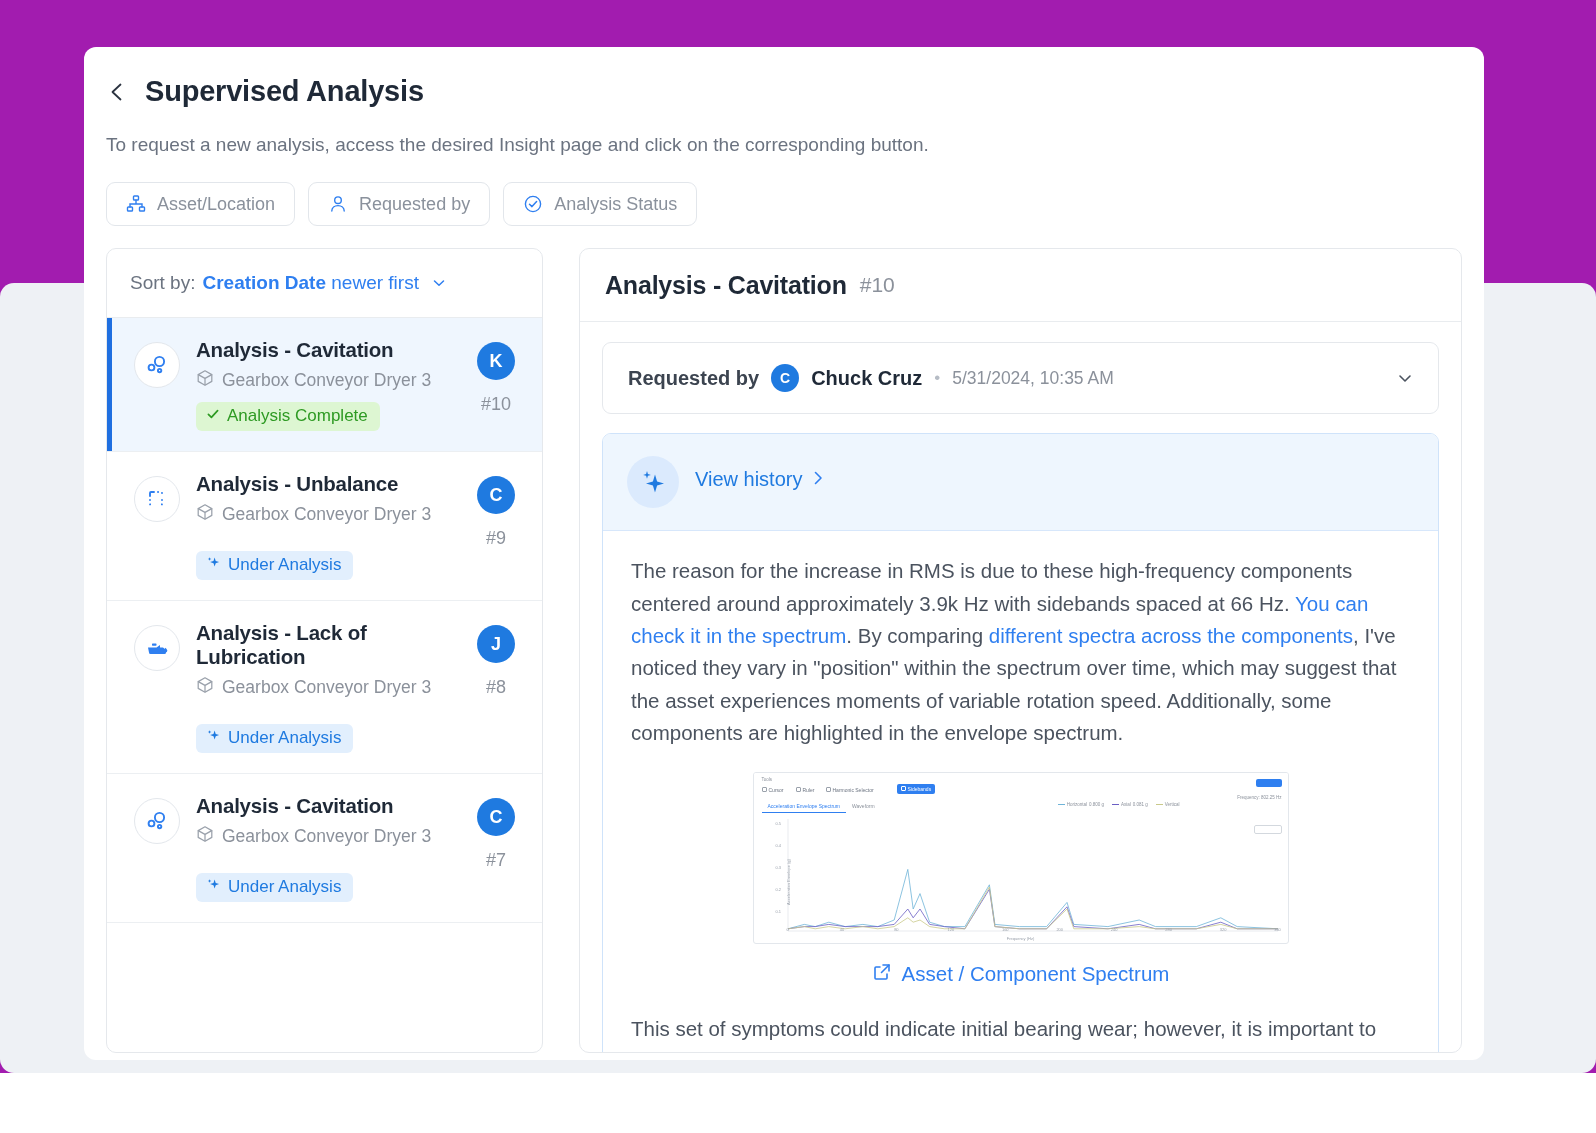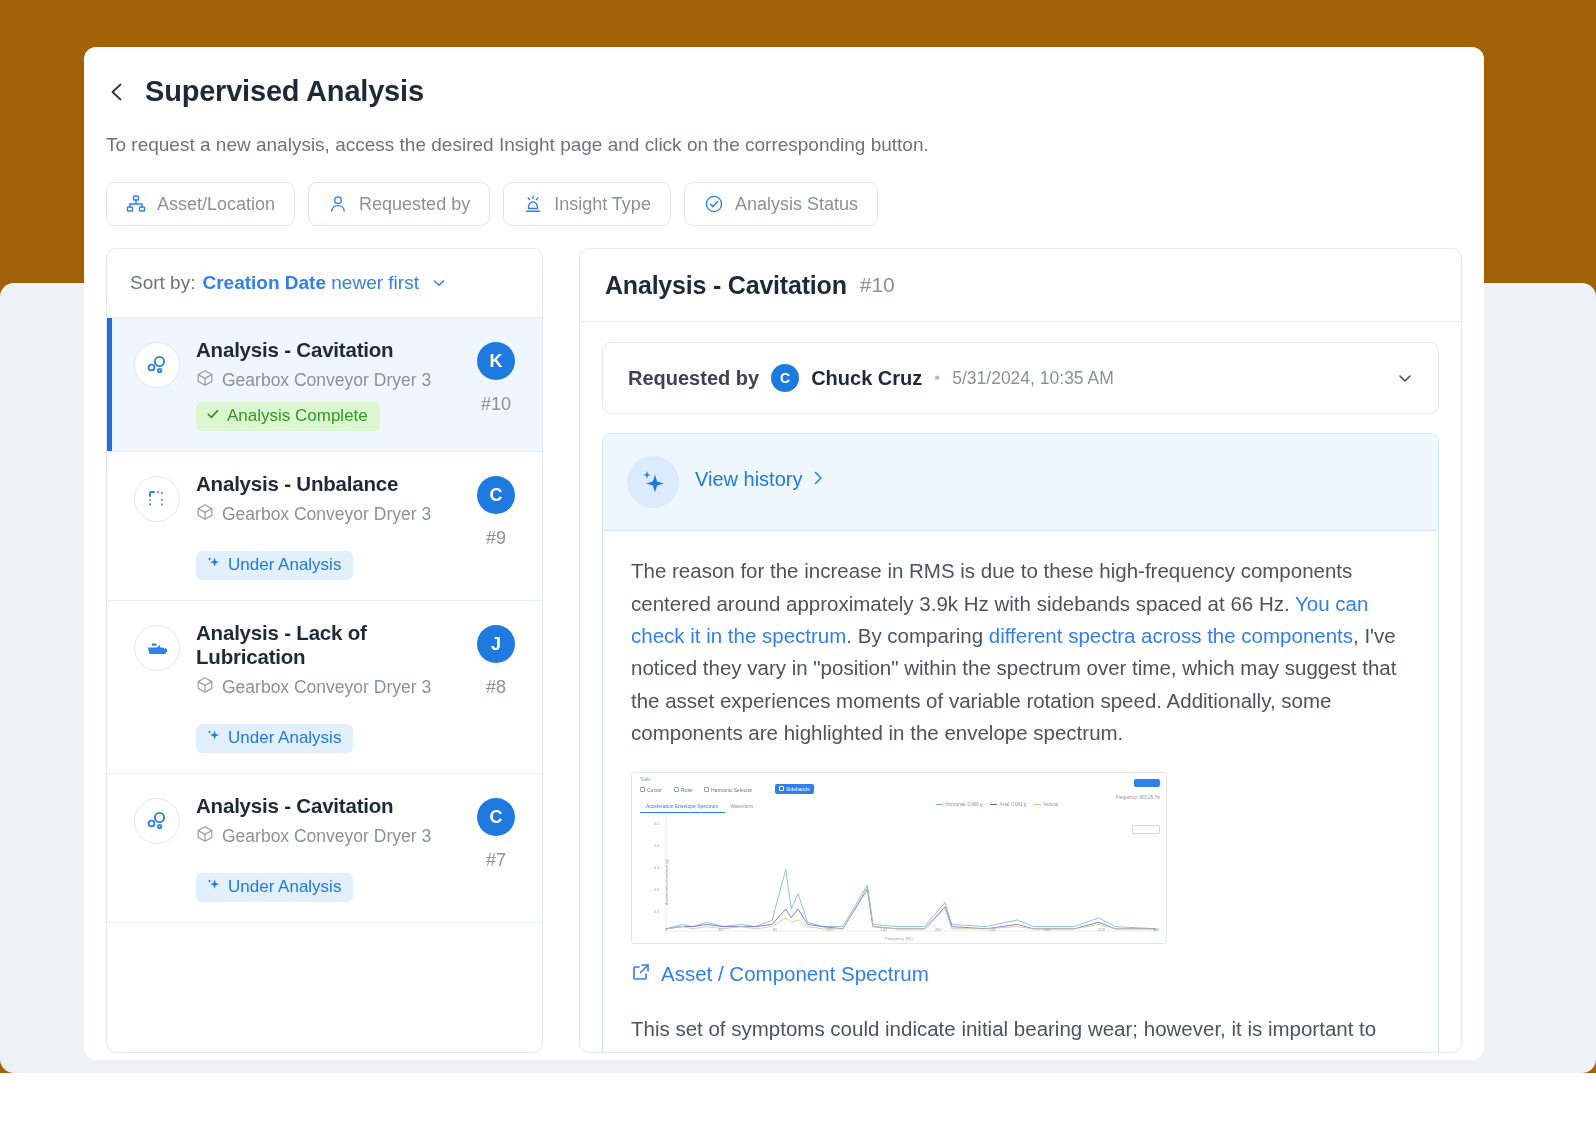--- a/index.html
+++ b/index.html
@@ -2,21 +2,21 @@
 <html><head>
 <meta charset="utf-8">
 <style>
   * { box-sizing: border-box; margin: 0; padding: 0; }
   html, body {
     width: 1596px; height: 1133px;
     background: #000000;
     font-family: "Liberation Sans", sans-serif;
     overflow: hidden;
   }
-  #root { position: relative; width: 1596px; height: 1133px; background:#a16207;padding-left:12px; }
+  #root { position: relative; width: 1596px; height: 1133px; background:#a21caf;padding-left:12px; }
 
   
   .page-behind {
     position: absolute; left: 0; top: 283px; width: 1596px; height: 790px;
     background: #eef1f5; border-radius: 14px;
   }
   .page-behind2 {
     position: absolute; left: 0; top: 1073px; width: 1596px; height: 60px;
     background: #ffffff;
   }
@@ -150,21 +150,21 @@
   .view-history {
     display:flex; align-items:center; gap:8px; color:#1f7ae0; font-size:20px;
     cursor:pointer; white-space:nowrap; padding-top:12px;
   }
 
   .copilot-body { padding: 24px 28px 0 28px; }
   .para { font-size: 20.5px; line-height: 1.58; color:#4b535f; }
   .para a, .lnk { color:#2f7ff0; text-decoration:none; cursor:pointer; }
 
   
-  .chart-wrap { display:flex; flex-direction:column; align-items:flex-start; margin-top:22px; }
+  .chart-wrap { display:flex; flex-direction:column; align-items:center; margin-top:22px; }
   .chart-shot {
     width: 536px; height: 172px; border:1px solid #e3e7ec; border-radius:3px;
     background:#fff; position:relative; overflow:hidden;
   }
   .cs-toolbar { position:absolute; left:0; top:0; right:0; height:44px; background:#fff; }
   .cs-tools-lbl { position:absolute; left:8px; top:4px; font-size:4.5px; color:#8b919b; }
   .cs-tool { position:absolute; top:14px; font-size:5px; color:#6b7380; display:flex; align-items:center; gap:2px;}
   .cs-tool .g { width:5px;height:5px;border:0.5px solid #9aa1ab; border-radius:1px; display:inline-block;}
   .cs-tool.active { background:#2f7ff0; color:#fff; padding:2px 4px; border-radius:2px; top:11px;}
   .cs-tool.active .g { border-color:#fff; }
@@ -222,30 +222,20 @@
         <span class="chip-label">Asset/Location</span>
       </div>
       <div class="chip">
         <span>
           <svg width="20" height="20" viewBox="0 0 20 20">
               <circle cx="10" cy="6.2" r="3.3" fill="none" stroke="#2f7ff0" stroke-width="1.4"></circle>
               <path d="M3.8 17c0-3.4 2.8-5.4 6.2-5.4s6.2 2 6.2 5.4" fill="none" stroke="#2f7ff0" stroke-width="1.4" stroke-linecap="round"></path>
             </svg>
         </span>
         <span class="chip-label">Requested by</span>
-      </div>
-      <div class="chip">
-        <span>
-          <svg width="20" height="20" viewBox="0 0 20 20">
-              <path d="M5.5 14.5 C5.5 10.5 7.3 8 10 8 s4.5 2.5 4.5 6.5 z" fill="none" stroke="#2f7ff0" stroke-width="1.4" stroke-linejoin="round"></path>
-              <path d="M3.5 17.2 H16.5" stroke="#2f7ff0" stroke-width="1.5" stroke-linecap="round"></path>
-              <path d="M10 2.2 V4.6 M5.2 4.1 L6.6 5.6 M14.8 4.1 L13.4 5.6" stroke="#2f7ff0" stroke-width="1.4" stroke-linecap="round"></path>
-            </svg>
-        </span>
-        <span class="chip-label">Insight Type</span>
       </div>
       <div class="chip">
         <span>
           <svg width="20" height="20" viewBox="0 0 20 20">
               <circle cx="10" cy="10" r="7.6" fill="none" stroke="#2f7ff0" stroke-width="1.4"></circle>
               <path d="M6.5 10.2 L9 12.6 L13.6 7.6" fill="none" stroke="#2f7ff0" stroke-width="1.5" stroke-linecap="round" stroke-linejoin="round"></path>
             </svg>
         </span>
         <span class="chip-label">Analysis Status</span>
       </div>

